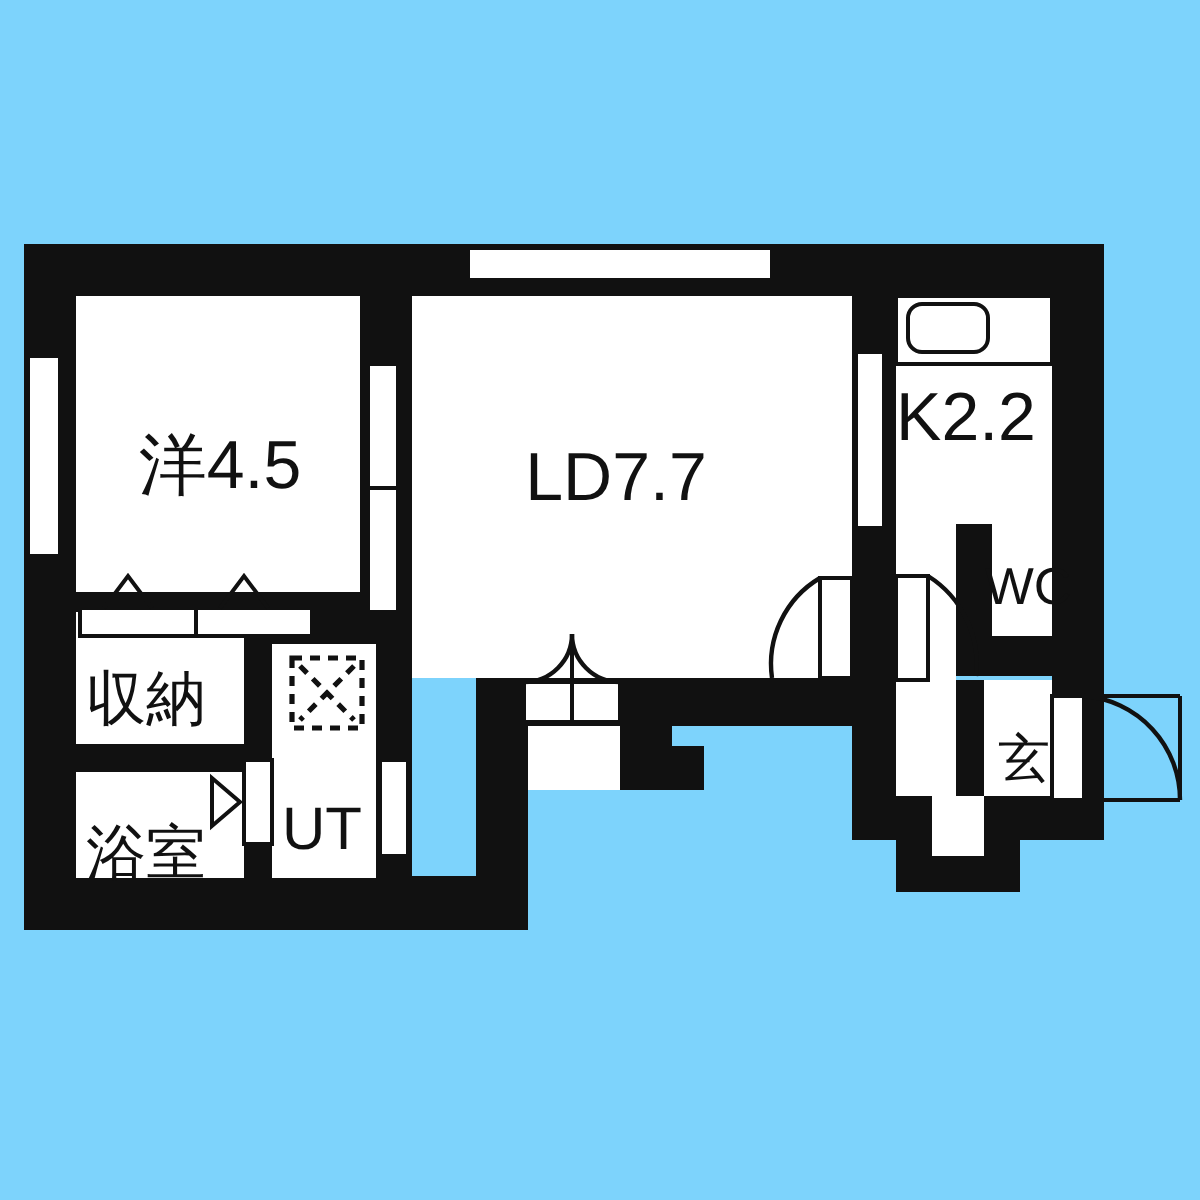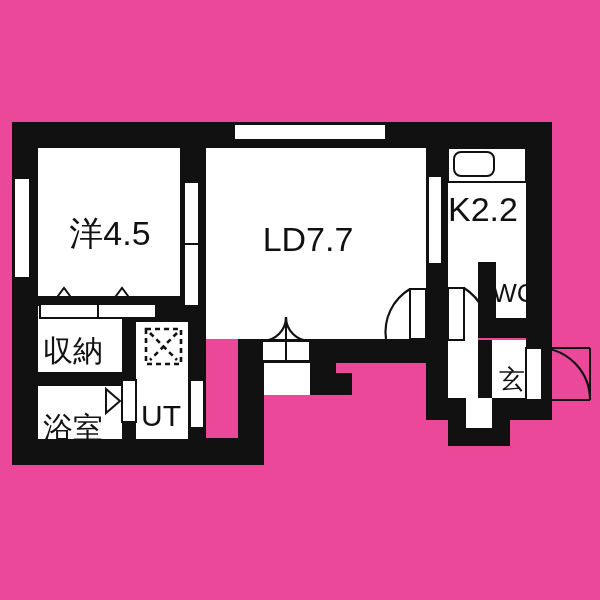--- a/index.html
+++ b/index.html
@@ -10,21 +10,21 @@
   body {
     width: 600px;
     height: 600px;
     font-family: "Liberation Sans", sans-serif;
     overflow: hidden;
   }
   #floorplan-root {
     position: relative;
     width: 600px;
     height: 600px;
-    background: #ec4899;
+    background: #7dd3fc;
   }
   svg#plan-svg {
     display: block;
     width: 600px;
     height: 600px;
   }
   .wall { fill: #111111; }
   .room-fill { fill: #ffffff; }
   .thin { fill: none; stroke: #111111; stroke-width: 2; }
   .thin-fill { fill: #ffffff; stroke: #111111; stroke-width: 2; }

